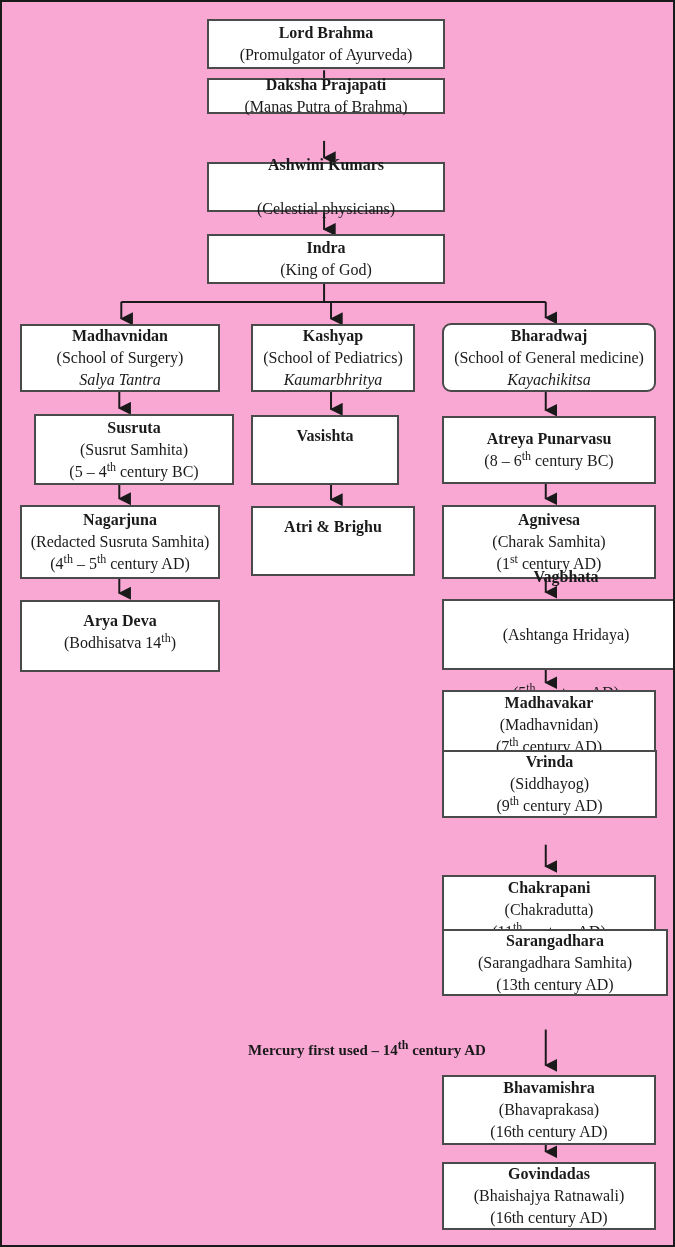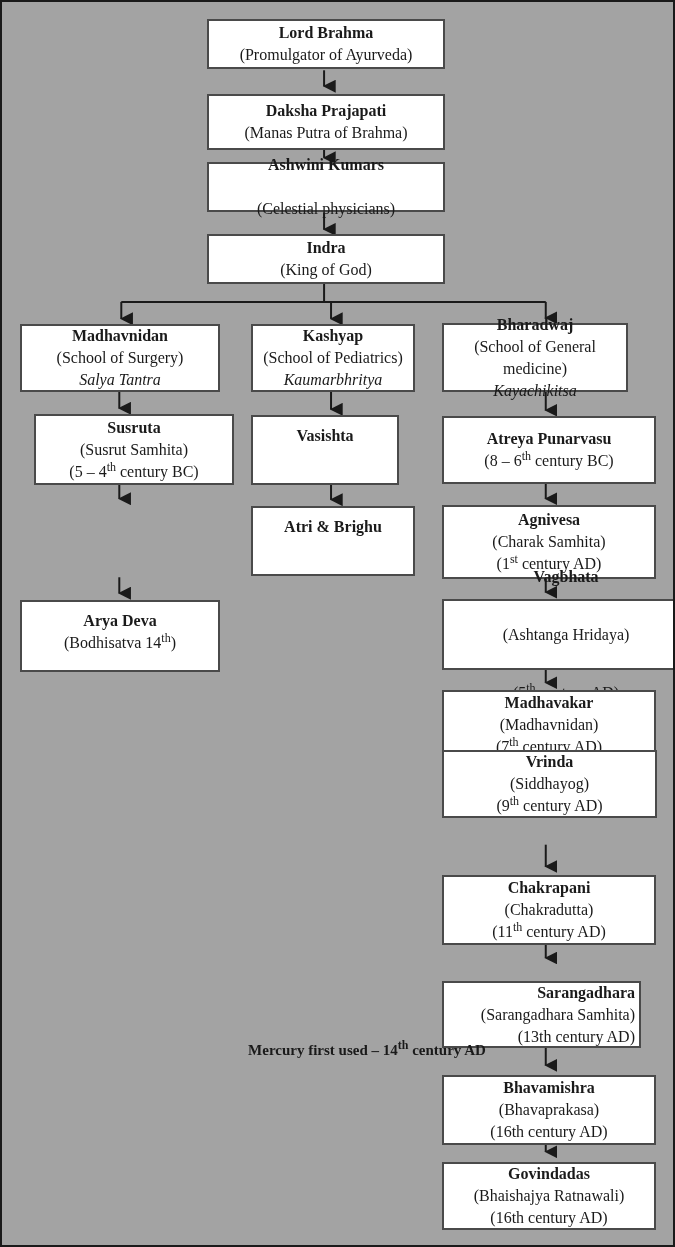--- a/index.html
+++ b/index.html
@@ -1,58 +1,58 @@
 <!DOCTYPE html>
 <html><head>
 <meta charset="utf-8">
 <style>
   html,body{margin:0;padding:0;background:#ffffff;}
   .canvas{
     position:relative;width:675px;height:1247px;box-sizing:border-box;
-    background:#a3a3a3;border:2px solid #1a1a1a;overflow:hidden;
+    background:#f9a8d4;border:2px solid #1a1a1a;overflow:hidden;
     font-family:"Liberation Serif","DejaVu Serif",serif;color:#1a1a1a;text-decoration:underline;
   }
   svg.wires{position:absolute;left:0;top:0;width:100%;height:100%;pointer-events:none;}
   .node{
     position:absolute;box-sizing:border-box;background:#ffffff;
     border:2px solid #4a4a4a;
     display:flex;flex-direction:column;justify-content:center;align-items:center;
     text-align:center;font-size:16px;line-height:22px;padding:2px 4px;
   }
   .node .t{font-weight:bold;}
   .node.top-align{justify-content:flex-start;padding-top:8px;}
   .it{font-style:italic;}
   sup{font-size:12px;line-height:0;vertical-align:super;}
   .note{
     position:absolute;font-weight:bold;font-size:15px;line-height:20px;
     text-align:center;
   }
   
   .p-brahma      {left:205px;top:17px;  width:238px;height:50px;}
-  .p-daksha      {left:205px;top:92px;  width:238px;height:56px;text-align:right;}
+  .p-daksha      {left:205px;top:76px;  width:238px;height:36px;text-align:right;}
   .p-ashwini     {left:205px;top:160px; width:238px;height:50px;gap:22px;}
   .p-indra       {left:205px;top:232px; width:238px;height:50px;}
 
   .p-dhanwantari {left:18px; top:322px; width:200px;height:68px;}
   .p-susruta     {left:18px; top:412px; width:200px;height:71px;margin-left:14px;}
   .p-nagarjuna   {left:18px; top:503px; width:200px;height:74px;}
   .p-aryadeva    {left:18px; top:598px; width:200px;height:72px;}
 
   .p-kashyap     {left:249px;top:322px; width:164px;height:68px;}
   .p-vasishta    {left:249px;top:413px; width:148px;height:70px;}
   .p-atri        {left:249px;top:504px; width:164px;height:70px;}
 
-  .p-bharadwaj   {left:440px;top:321px; width:186px;height:69px;}
+  .p-bharadwaj   {left:440px;top:321px; width:214px;height:69px;border-radius:9px;}
   .p-atreya      {left:440px;top:414px; width:214px;height:68px;}
   .p-agnivesa    {left:440px;top:503px; width:214px;height:74px;}
   .p-vagbhata    {left:440px;top:597px; width:248px;height:71px;gap:36px;}
   .p-madhavakar  {left:440px;top:688px; width:214px;height:70px;}
   .p-vrinda      {left:440px;top:748px; width:215px;height:68px;}
   .p-chakrapani  {left:440px;top:873px; width:214px;height:70px;}
-  .p-sarangadhara{left:440px;top:979px; width:199px;height:67px;align-items:flex-end;}
+  .p-sarangadhara{left:440px;top:927px; width:226px;height:67px;}
   .p-bhavamishra {left:440px;top:1073px;width:214px;height:70px;}
   .p-govindadas  {left:440px;top:1160px;width:214px;height:68px;}
 
   .p-note{left:245px;top:1038px;width:240px;}
 </style>
 </head>
 <body>
 
 <div class="canvas">
 
@@ -116,20 +116,25 @@
     <div class="l">(School of Surgery)</div>
     <div class="l it">Salya Tantra</div>
   </div>
 
   <div class="node p-susruta">
     <div class="t">Susruta</div>
     <div class="l">(Susrut Samhita)</div>
     <div class="l">(5 – 4<sup>th</sup> century BC)</div>
   </div>
 
+  <div class="node p-nagarjuna">
+    <div class="t">Nagarjuna</div>
+    <div class="l">(Redacted Susruta Samhita)</div>
+    <div class="l">(4<sup>th</sup> – 5<sup>th</sup> century AD)</div>
+  </div>
 
   <div class="node p-aryadeva top-align">
     <div class="t">Arya Deva</div>
     <div class="l">(Bodhisatva 14<sup>th</sup>)</div>
   </div>
 
   <div class="node p-kashyap">
     <div class="t">Kashyap</div>
     <div class="l">(School of Pediatrics)</div>
     <div class="l it">Kaumarbhritya</div>

